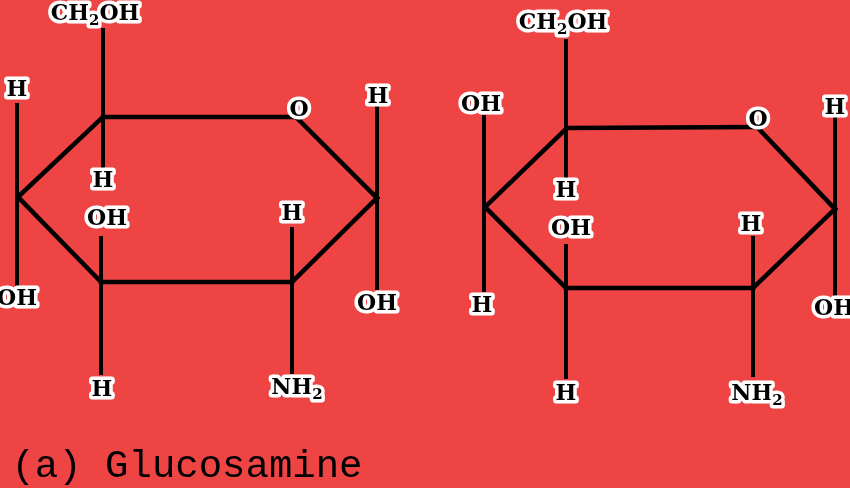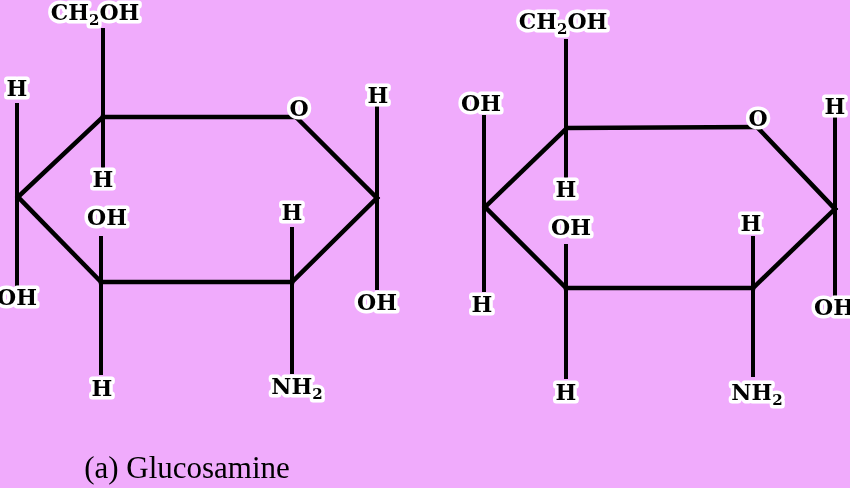--- a/index.html
+++ b/index.html
@@ -1,42 +1,42 @@
 <!DOCTYPE html>
 <html><head>
 <meta charset="utf-8">
 <style>
   html, body { margin: 0; padding: 0; background: #ffffff; }
   .figure {
     position: relative;
     width: 850px;
     height: 488px;
-    background: #f0abfc;
+    background: #ef4444;
     overflow: hidden;
     font-family: "Liberation Serif", serif;
   }
   .figure svg { position: absolute; left: 0; top: 0; }
   
   .atom {
     font-family: "DejaVu Serif", serif;
     font-weight: bold;
     font-size: 22px;
     text-anchor: middle;
     paint-order: stroke;
     stroke: #ffffff;
     stroke-width: 7px;
     stroke-linejoin: round;
   }
   .atom .sub { font-size: 15px; }
   .caption {
     position: absolute;
     top: 452px;
     transform: translateX(-50%);
-    font-family: Liberation Serif, serif;
-    font-size: 31px;
+    font-family: Liberation Mono, monospace;
+    font-size: 39px;
     line-height: 31px;
     color: #000000;
     white-space: nowrap;
   }
 </style>
 </head>
 <body>
 
 <div class="figure">
   <svg id="diagram-svg" width="850" height="488" viewBox="0 0 850 488" xmlns="http://www.w3.org/2000/svg">

